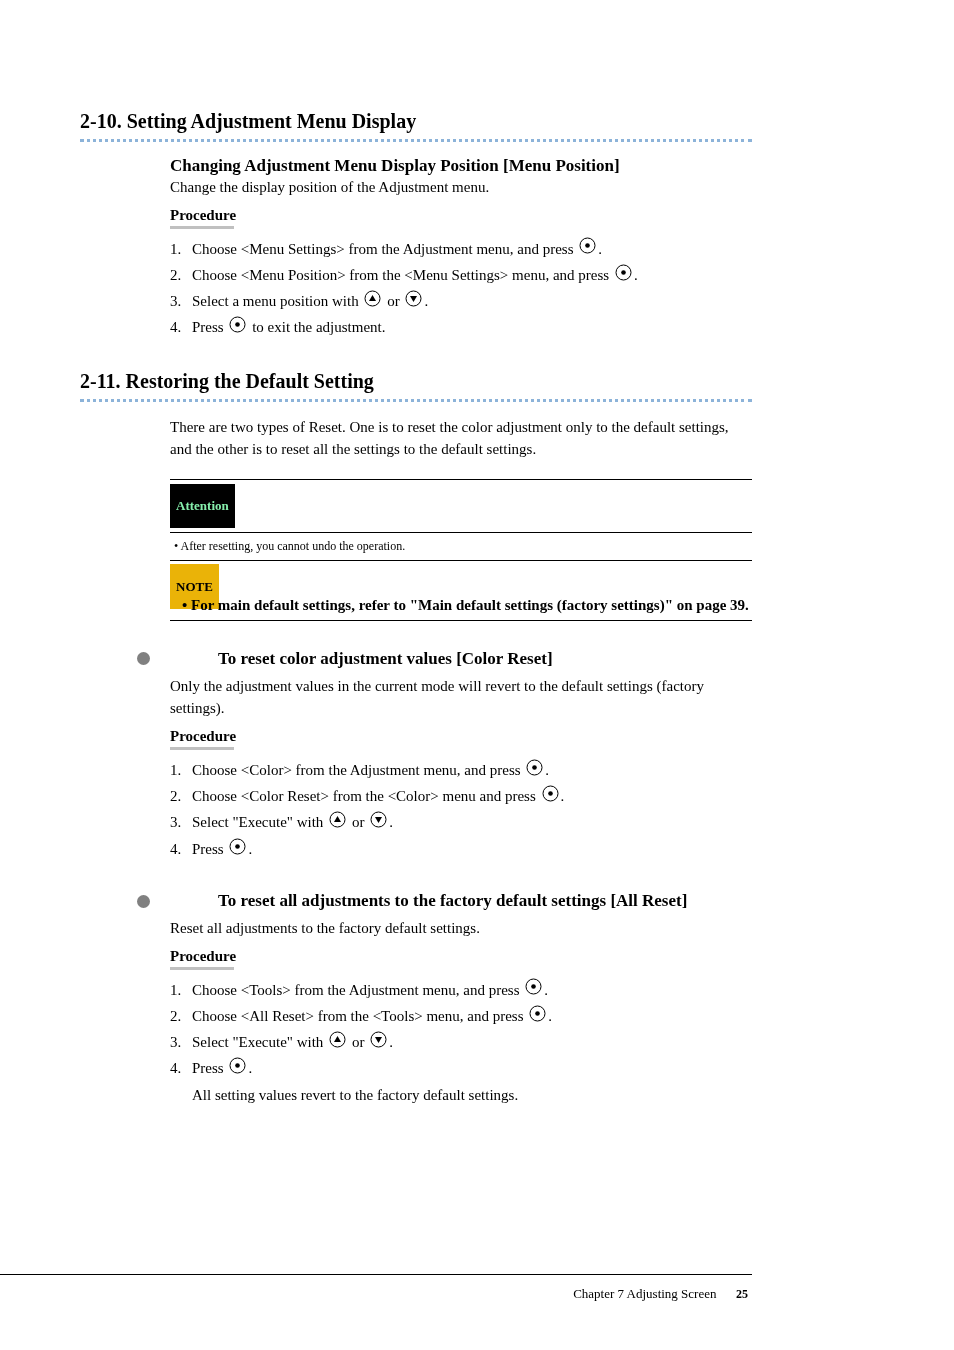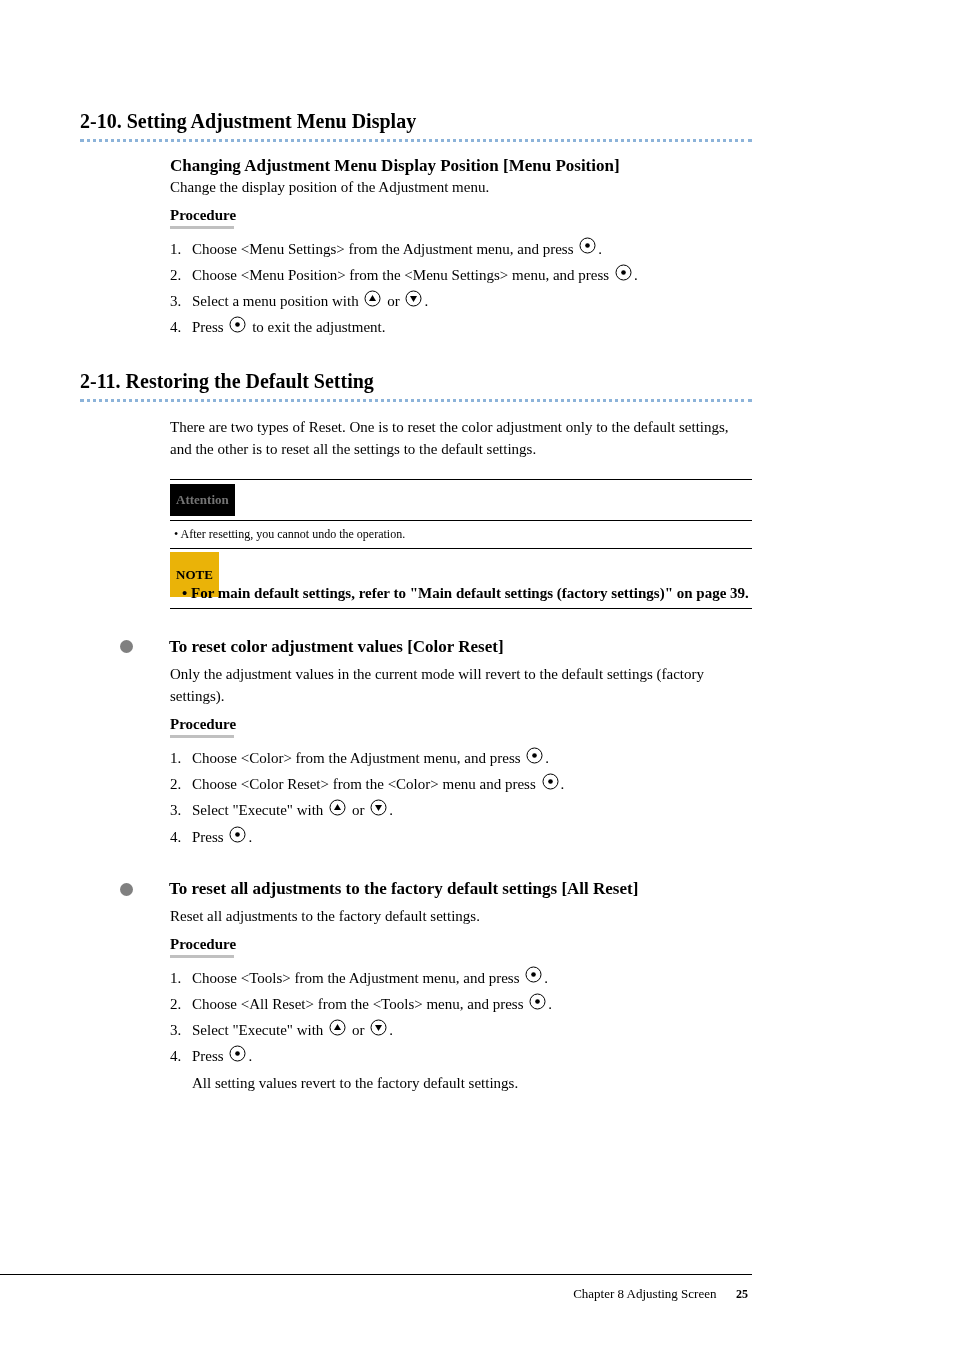--- a/index.html
+++ b/index.html
@@ -72,24 +72,24 @@
     padding: 0;
   }
   .info-header {
     display: flex;
     align-items: flex-end;
     border-bottom: 1px solid #000;
     padding: 4px 0 4px 0;
   }
   .attention-label {
     background: #000;
-    color: #737373;
+    color: #86efac;
     font-size: 13px;
     font-weight: bold;
-    padding: 8px 6px;
+    padding: 14px 6px;
     margin-right: 6px;
   }
   .info-body {
     font-size: 12px;
     padding: 6px 4px 6px 4px;
   }
   .note-box {
     margin-top: 16px;
     border-bottom: 1px solid #000;
     padding-bottom: 6px;
@@ -110,23 +110,24 @@
     width: 13px;
     height: 13px;
     background: #808080;
     border-radius: 50%;
     margin-right: 8px;
     vertical-align: -1px;
   }
   .bullet-heading {
     font-size: 17px;
     font-weight: bold;
-    margin: 28px 0 6px 0;
+    margin: 28px 0 6px 17px;
     display: flex;
     align-items: center;
+    gap: 32px;
   }
   .bullet-heading .bullet-solid {
     margin-left: -50px;
     margin-right: 36px;
   }
   .sub-indent {
     margin-left: 0px;
   }
   .page-footer {
     position: absolute;
@@ -350,17 +351,17 @@
                 </svg></span><span>.</span>
             <div>All setting values revert to the factory default settings.</div>
           </div>
         </div>
       </div>
     </div>
   </div>
 
   <div class="page-footer">
     <div style="border-top:1px solid #000; width:790px; position:absolute; right:0; top:-12px;"></div>
-    <span>Chapter 8  Adjusting Screen</span>
+    <span>Chapter 7  Adjusting Screen</span>
     &nbsp;&nbsp;&nbsp;&nbsp;
     <span class="page-num">25</span>
   </div>
 </div>
 
 </body></html>

